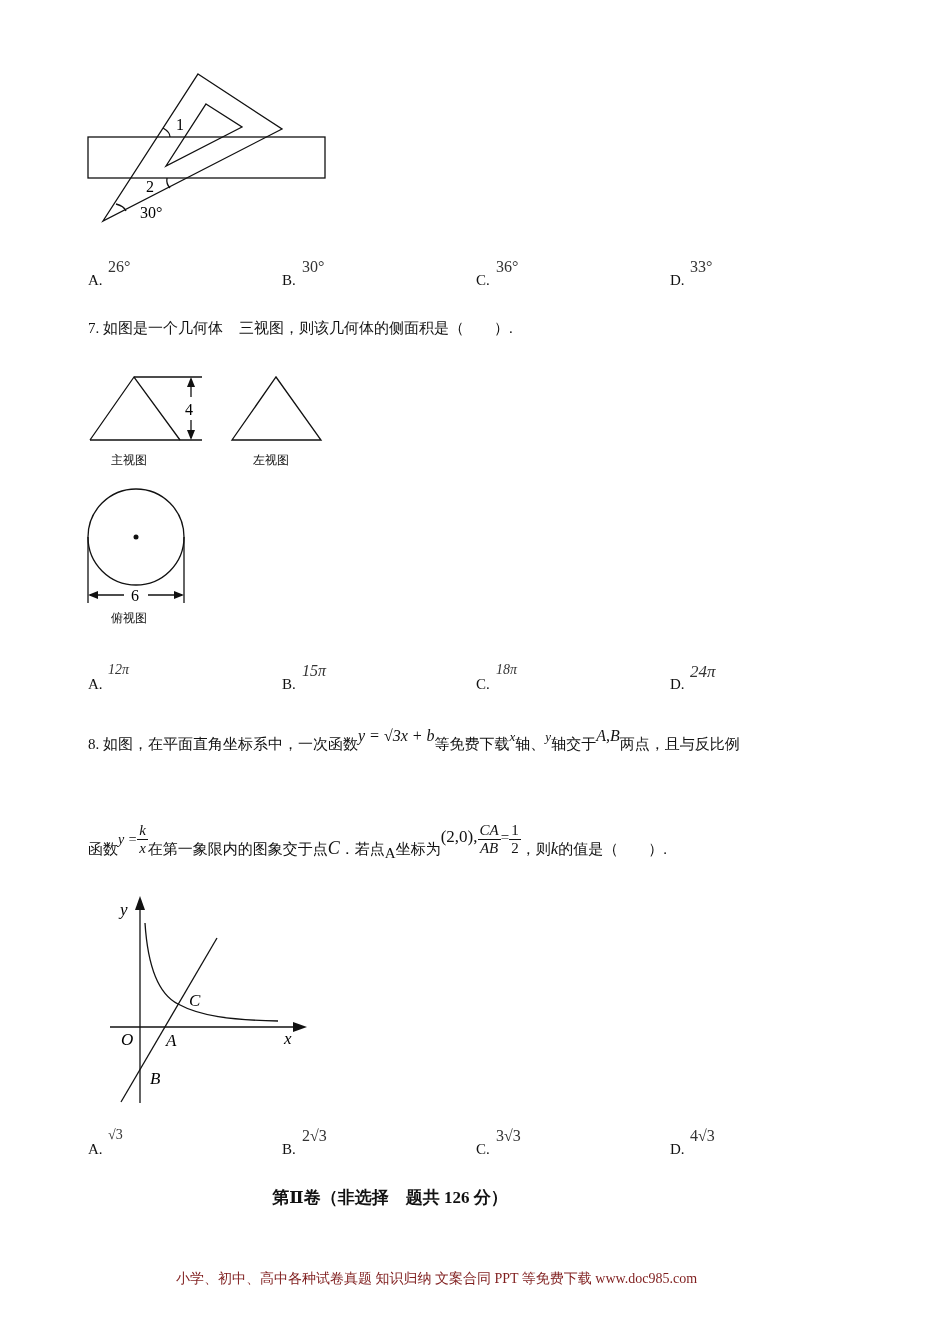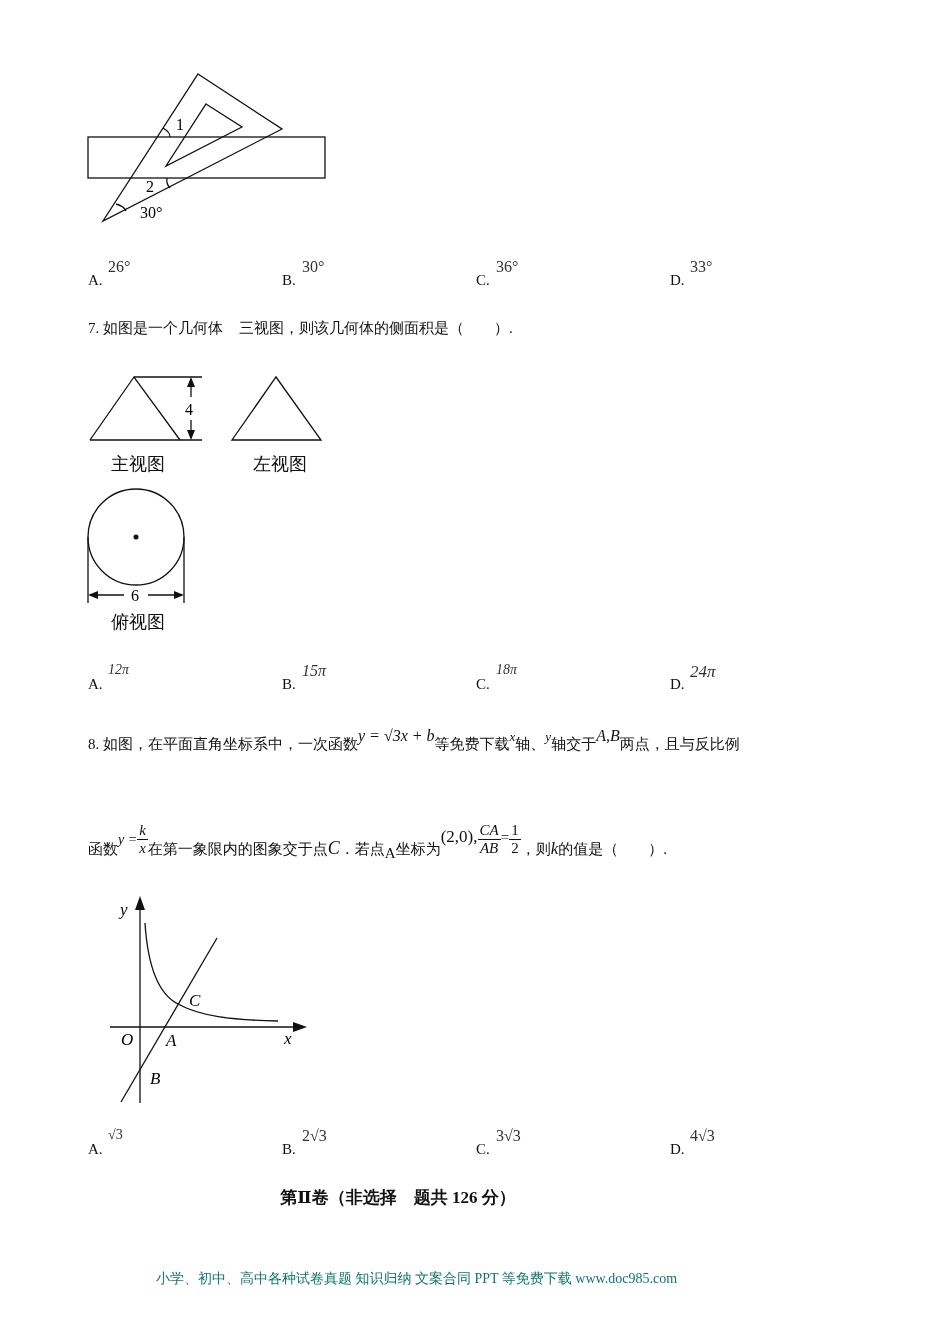--- a/index.html
+++ b/index.html
@@ -9,23 +9,23 @@
   .opt-row { position: absolute; left: 0; width: 950px; height: 40px; }
   .opt { position: absolute; font-size: 15px; }
   .opt .lbl { position: absolute; top: 14px; left: 0; white-space: nowrap; }
   .opt .val { position: absolute; top: 0; left: 20px; font-size: 16px; white-space: nowrap; color: #333; }
   .question { position: absolute; left: 88px; font-size: 15px; white-space: nowrap; }
   .math { font-style: italic; font-family: "Liberation Serif", serif; }
   .sup { position: relative; top: -8px; font-size: 16px; }
   .frac { display: inline-block; vertical-align: middle; text-align: center; position: relative; top: -4px; font-size: 15px; line-height: 1.1; }
   .frac .num { display: block; border-bottom: 1px solid #111; padding: 0 2px; }
   .frac .den { display: block; padding: 0 2px; }
-  .section-title { position: absolute; top: 1186px; left: 0; width: 780px; text-align: center; font-size: 17px; font-weight: bold; margin-left: 8px; }
-  .footer { position: absolute; top: 1270px; left: 156px; font-size: 14px; white-space: nowrap; color: #0f766e; }
-  .caption { position: absolute; font-size: 18px; white-space: nowrap; }
+  .section-title { position: absolute; top: 1186px; left: 0; width: 780px; text-align: center; font-size: 17px; font-weight: bold; }
+  .footer { position: absolute; top: 1270px; left: 176px; font-size: 14px; white-space: nowrap; color: #7f1d1d; }
+  .caption { position: absolute; font-size: 12px; white-space: nowrap; }
 </style>
 </head>
 <body>
 
 <svg class="fig" style="left:80px;top:60px;" width="260" height="170" viewBox="0 0 260 170">
   <g fill="none" stroke="#111" stroke-width="1.3">
     <rect x="8" y="77" width="237" height="41"></rect>
     <polygon points="118,14 202,69 23,161"></polygon>
     <polygon points="126,44 162,67 86,106"></polygon>
     <path d="M83,68 Q90,72 90,77"></path>

